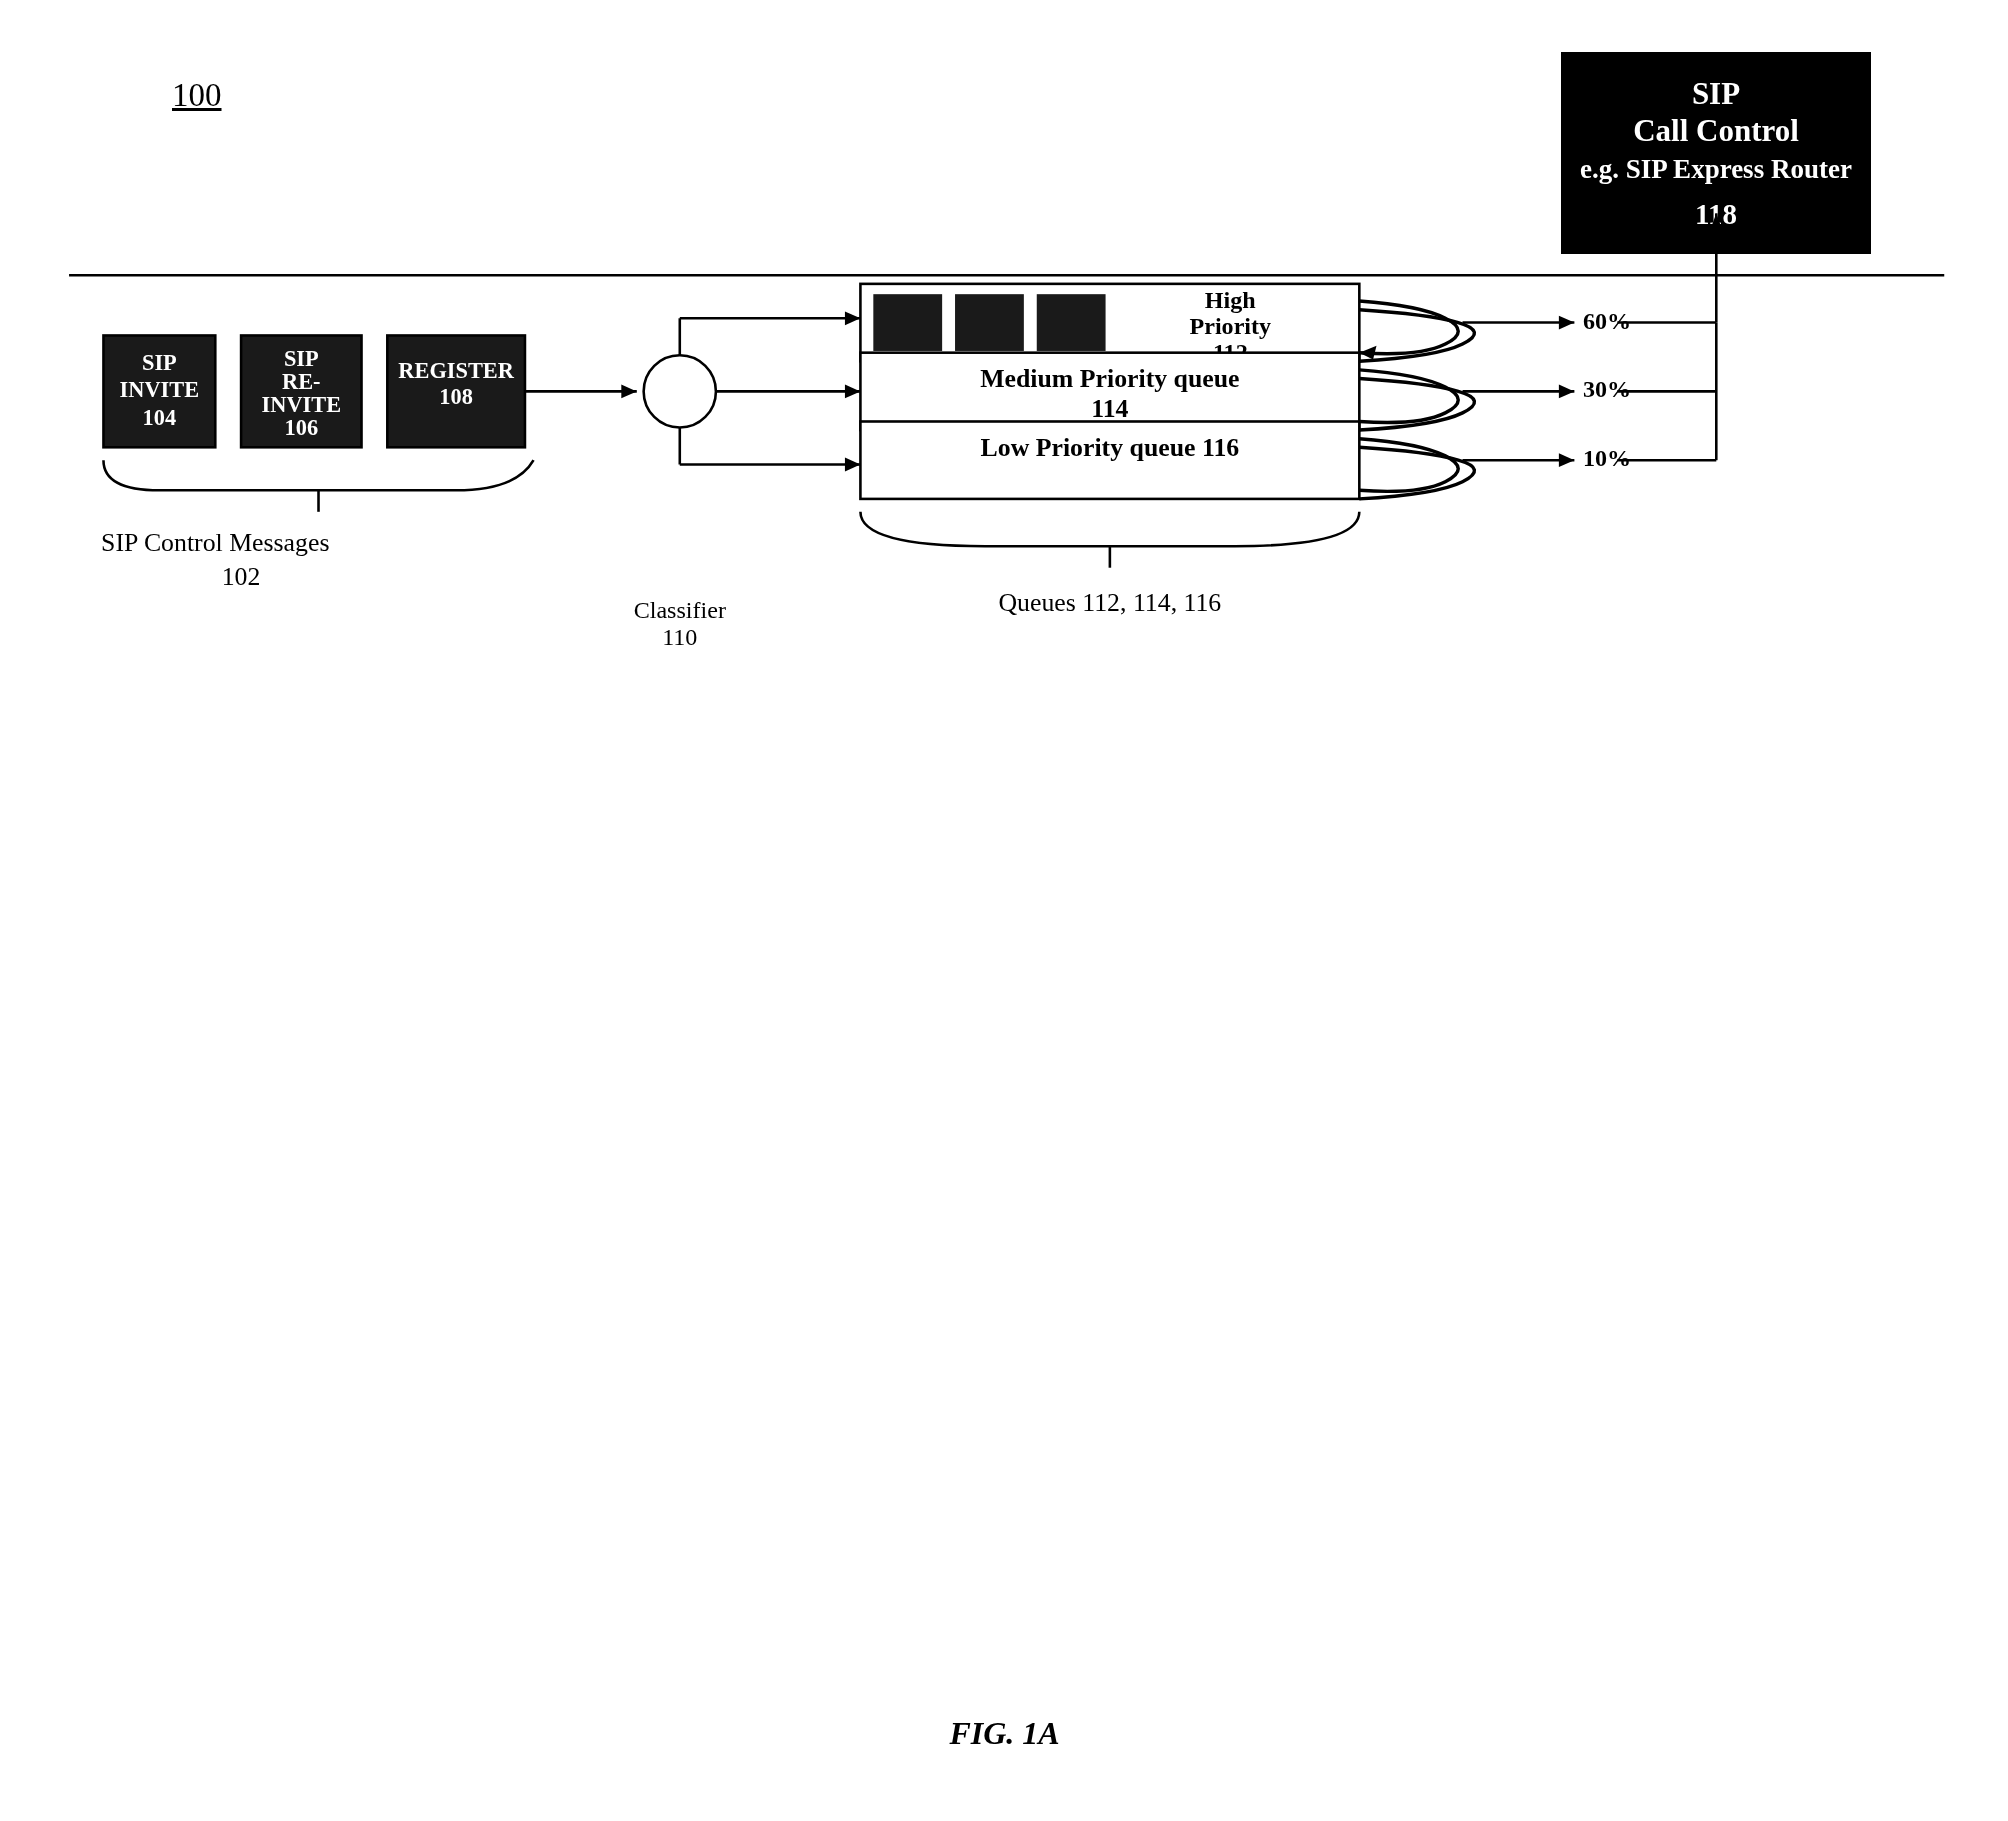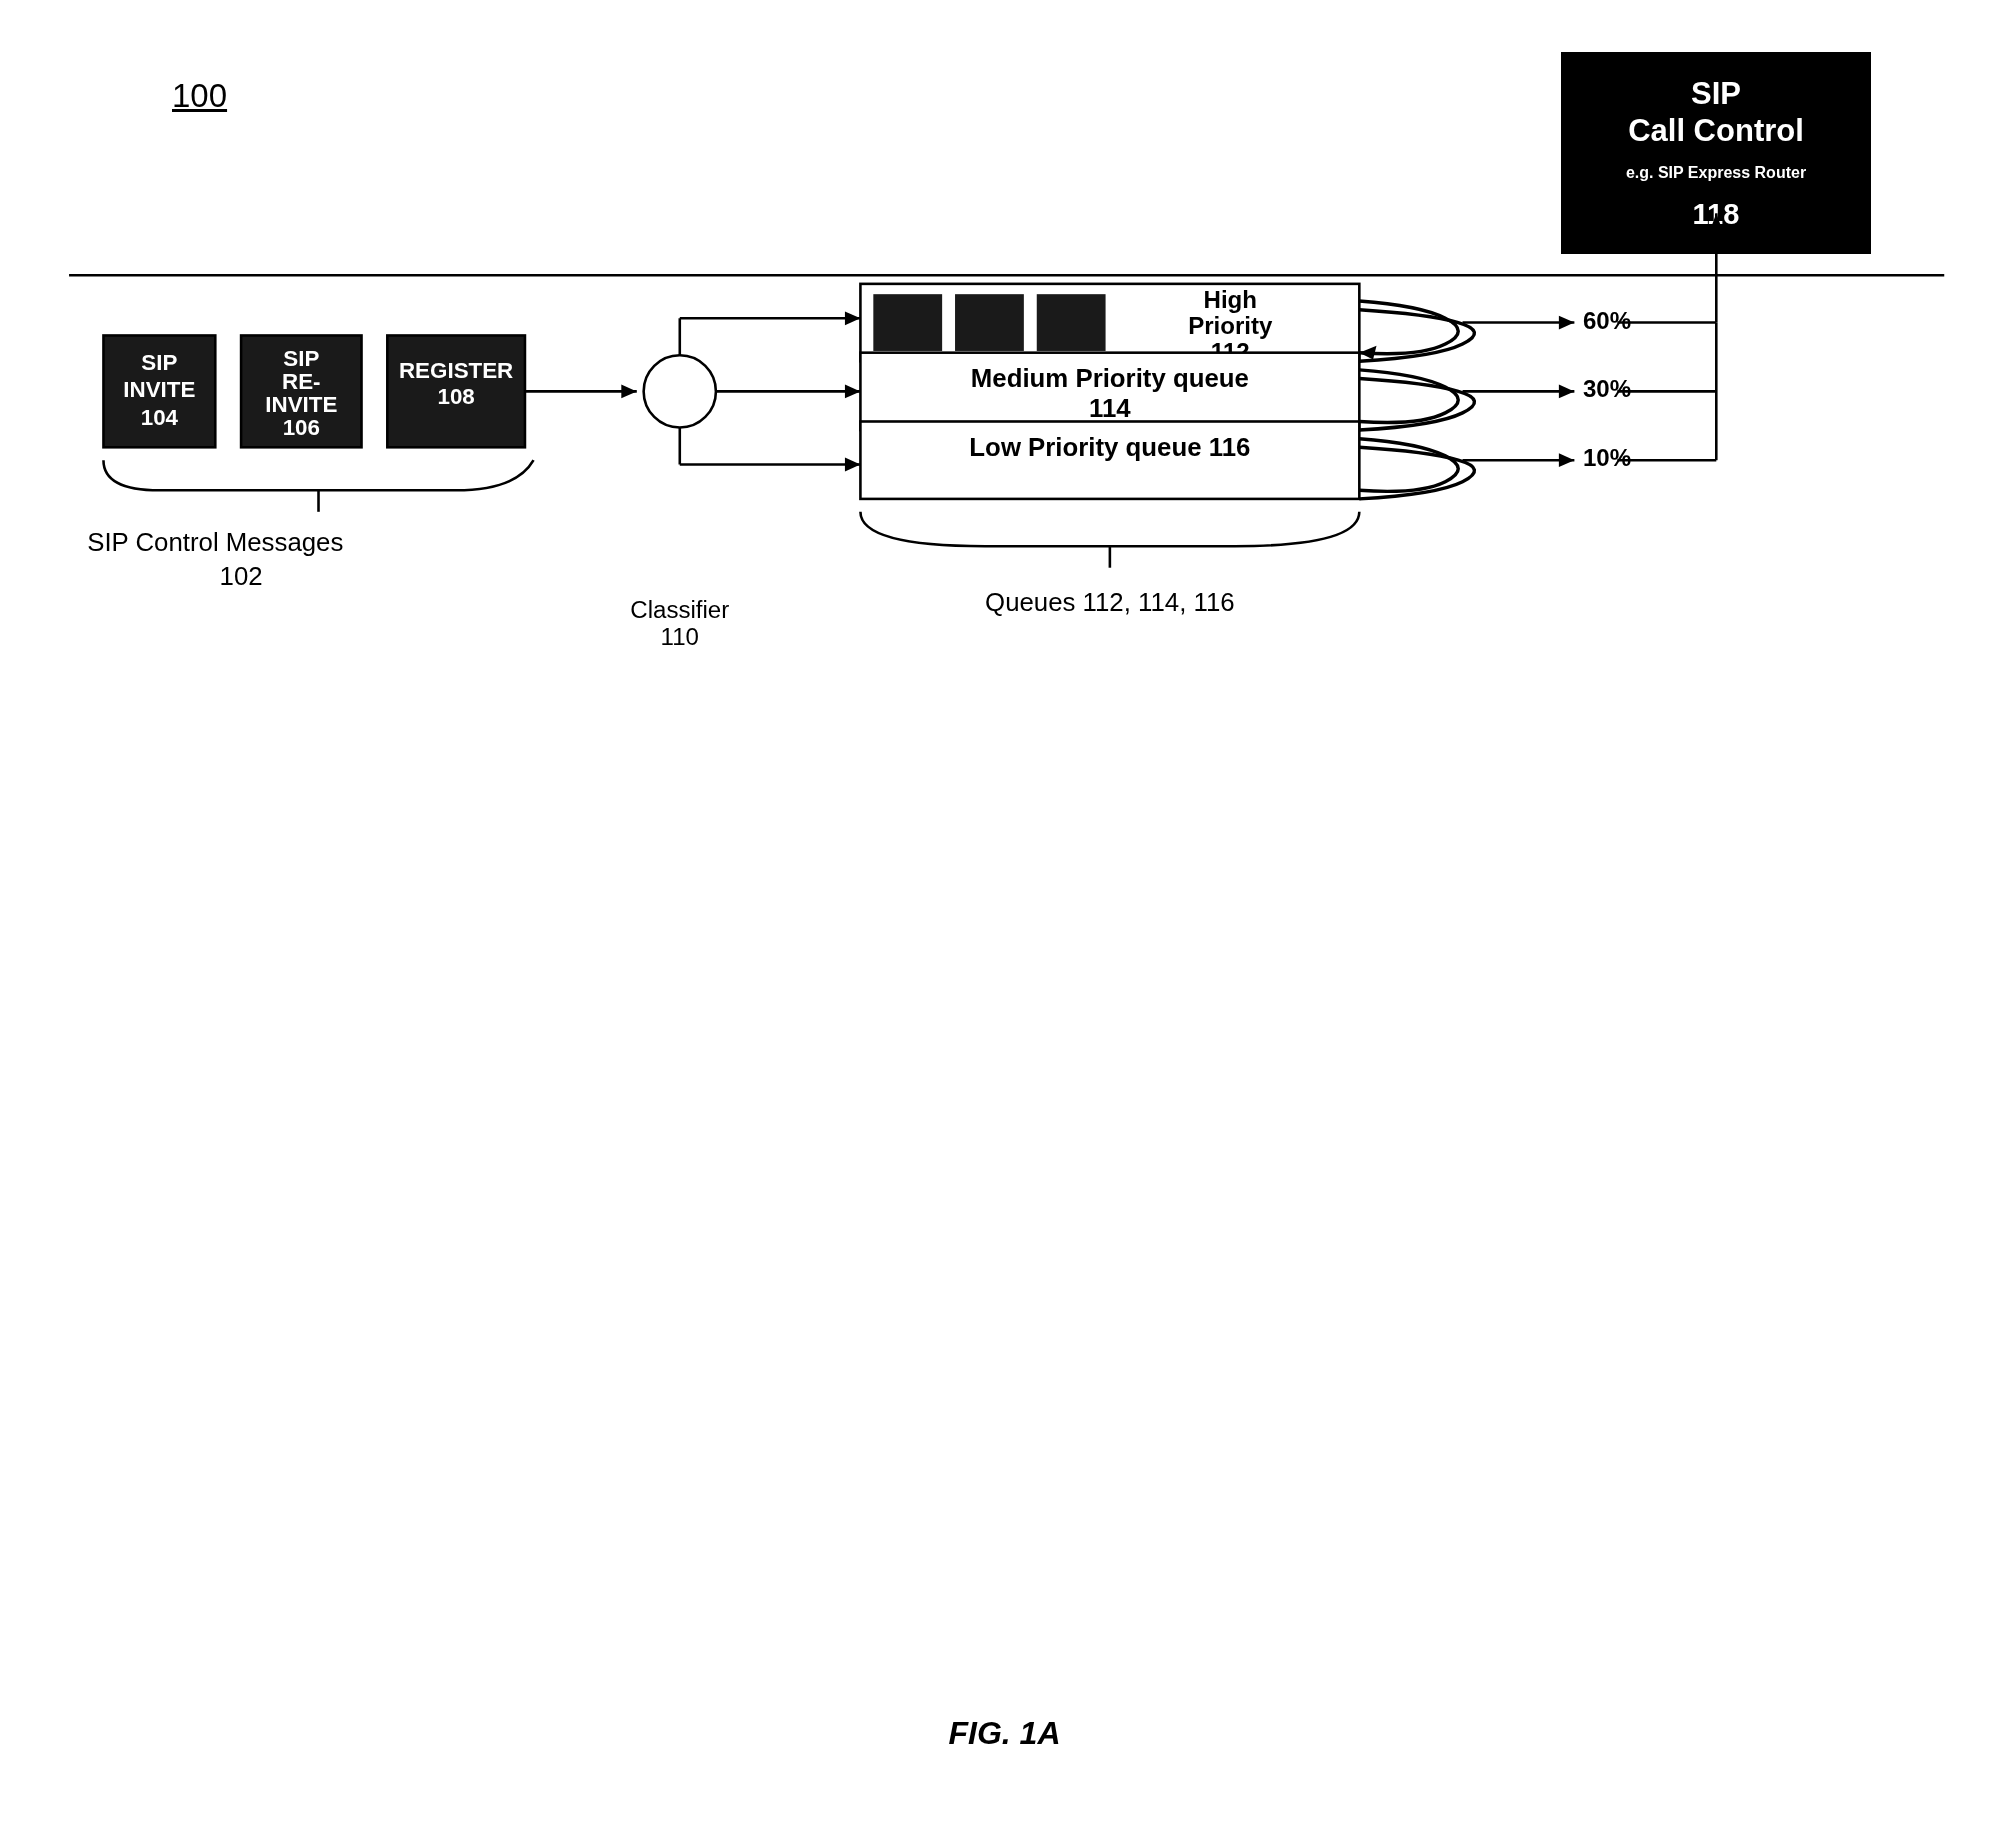--- a/index.html
+++ b/index.html
@@ -10,20 +10,21 @@
       font-family: Arial, sans-serif;
       position: relative;
       overflow: hidden;
     }
 
     .page-container {
       width: 2009px;
       height: 1821px;
       position: relative;
       background: #fff;
+      font-family: Liberation Serif, serif;
     }
 
     
     .fig-label {
       position: absolute;
       bottom: 69px;
       left: 50%;
       transform: translateX(-50%);
       font-size: 32px;
       font-weight: bold;
@@ -75,21 +76,21 @@
     }
   </style>
 </head>
 <body>
 
 <div class="page-container">
 
   <div class="ref-100">100</div>
 
   <div class="sip-control-box">
-    <div class="title">SIP<br>Call Control<br><span style="font-size:16px;">e.g. SIP Express Router</span></div>
+    <div class="title">SIP<br>Call Control<br><span style="font-size:27px;">e.g. SIP Express Router</span></div>
     <div class="ref">118</div>
   </div>
 
   <svg class="diagram-svg" xmlns="http://www.w3.org/2000/svg" viewBox="0 0 2335 2117" width="2009" height="1821">
 
     <line x1="80" y1="320" x2="2260" y2="320" stroke="#000" stroke-width="3"></line>
 
     <line x1="1995" y1="320" x2="1995" y2="248" stroke="#000" stroke-width="3"></line>
 
     <polygon points="1995,248 1987,270 2003,270" fill="#000"></polygon>

